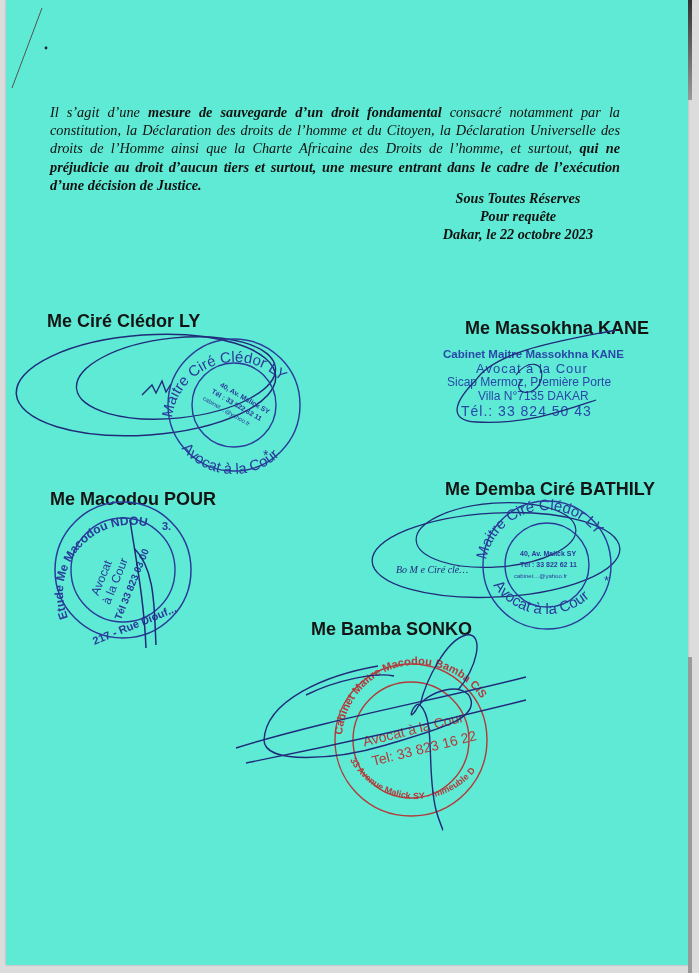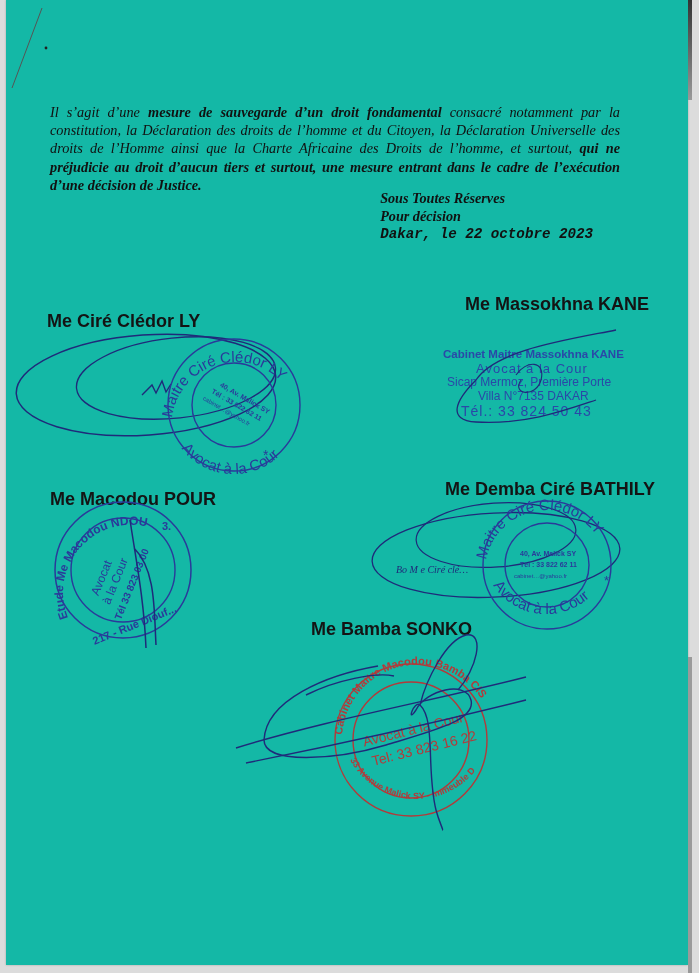--- a/index.html
+++ b/index.html
@@ -4,21 +4,21 @@
   <style>
     html, body { margin: 0; padding: 0; }
     body {
       width: 699px; height: 973px; overflow: hidden;
       background: #dcdcdc;
       position: relative;
       font-family: "Liberation Serif", serif;
     }
     .page {
       position: absolute; left: 6px; top: 0; width: 682px; height: 965px;
-      background: #14b8a6;
+      background: #5eead4;
       box-shadow: 0 0 2px rgba(0,0,0,0.25);
       overflow: hidden;
     }
     .right-shadow-top {
       position: absolute; left: 688px; top: 0; width: 4px; height: 100px;
       background: linear-gradient(#333, #999);
     }
     .right-shadow-bottom {
       position: absolute; left: 688px; top: 657px; width: 4px; height: 316px;
       background: #9a9a9a;
@@ -29,22 +29,22 @@
       font-style: italic; font-size: 14.3px; line-height: 18.2px;
       color: #111; text-align: justify;
       font-family: "Liberation Serif", serif;
     }
     .paragraph b { font-weight: bold; }
     .closing {
       position: absolute; right: 95px; top: 189px;
       text-align: right; font-style: italic; font-weight: bold;
       font-size: 14.2px; line-height: 18px; color: #111;
     }
-    .closing div { text-align: left; }
-    .closing .date { text-align: right; font-family: Liberation Mono, monospace; }
+    .closing div { text-align: center; }
+    .closing .date { text-align: right; }
     .signed-heading {
       position: absolute; left: 125px; top: 270px;
       font-weight: bold; font-size: 14.5px; text-decoration: underline;
       color: #111; letter-spacing: 0.1px;
     }
     .signer-name {
       position: absolute; font-family: "Liberation Sans", sans-serif;
       font-weight: bold; font-size: 18px; color: #141414;
     }
     .stamp-layer { position: absolute; left: 0; top: 0; pointer-events: none; }
@@ -59,27 +59,27 @@
     <line x1="36" y1="8" x2="6" y2="88" stroke="#555" stroke-width="1"></line>
     <circle cx="40" cy="48" r="1.4" fill="#222"></circle>
   </svg>
 
   <div class="paragraph">
     <span>Il s’agit d’une </span><b>mesure de sauvegarde d’un droit fondamental</b><span> consacré notamment par la constitution, la Déclaration des droits de l’homme et du Citoyen, la Déclaration Universelle des droits de l’Homme ainsi que la Charte Africaine des Droits de l’homme, et surtout, </span><b>qui ne préjudicie au droit d’aucun tiers et surtout, une mesure entrant dans le cadre de l’exécution d’une décision de Justice.</b>
   </div>
 
   <div class="closing">
     <div>Sous Toutes Réserves</div>
-    <div>Pour décision</div>
+    <div>Pour requête</div>
     <div class="date">Dakar, le 22 octobre 2023</div>
   </div>
 
 
   <div class="signer-name" style="left:41px; top:311px;">Me Ciré Clédor LY</div>
-  <div class="signer-name" style="left:459px; top:294px;">Me Massokhna KANE</div>
+  <div class="signer-name" style="left:459px; top:318px;">Me Massokhna KANE</div>
   <div class="signer-name" style="left:44px; top:489px;">Me Macodou POUR</div>
   <div class="signer-name" style="left:439px; top:479px;">Me Demba Ciré BATHILY</div>
   <div class="signer-name" style="left:305px; top:619px;">Me Bamba SONKO</div>
 
   <svg class="stamp-layer" width="682" height="965">
     <defs>
       <path id="ly-top-arc" d="M 166 418 A 64 64 0 0 1 288 400"></path>
       <path id="ly-bot-arc" d="M 170 440 A 66 66 0 0 0 290 430"></path>
       <path id="nd-outer-arc" d="M 62 618 A 68 68 0 0 1 138 526"></path>
       <path id="ba-top-arc" d="M 480 560 A 62 62 0 0 1 598 548"></path>

